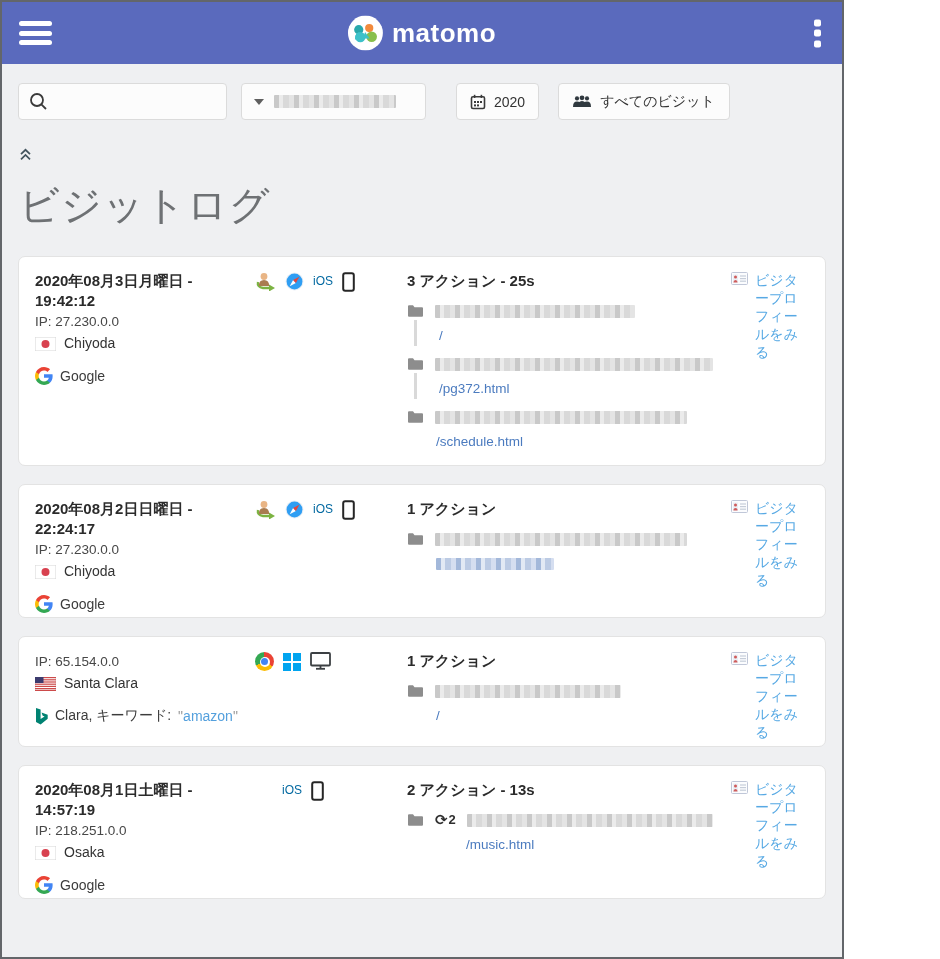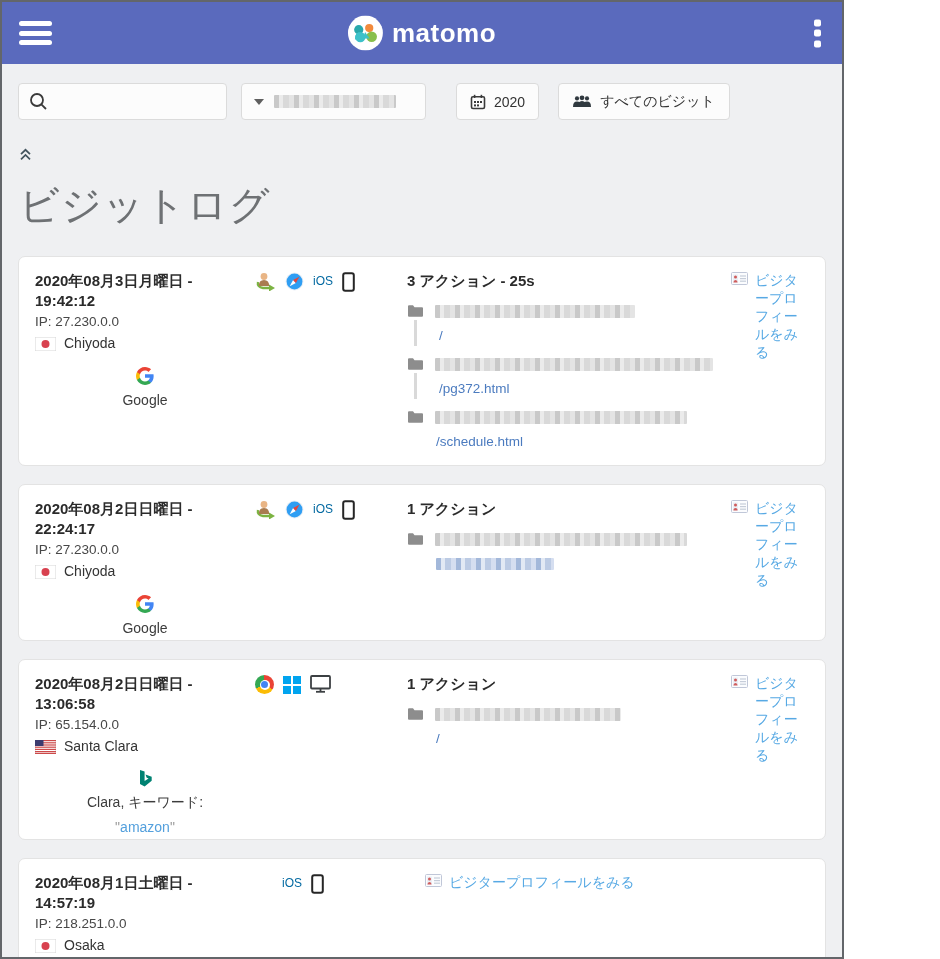--- a/index.html
+++ b/index.html
@@ -41,21 +41,21 @@
   
   .collapse-row{margin:27px 0 0 17px;height:14px;}
   .page-title{margin:17px 0 23px 17px;font-size:40px;font-weight:400;color:#6e7174;letter-spacing:1px;}
 
   
   .visit-card{margin:0 16px 18px 16px;background:#fff;border:1px solid #e3e3e3;border-radius:7px;
               padding:14px 16px 4px 16px;display:grid;grid-template-columns:220px 152px 306px 1fr;}
   .vdate{font-size:15px;font-weight:bold;color:#2b2b2b;line-height:20px;}
   .vip{font-size:13.5px;color:#474747;margin-top:2px;line-height:18px;}
   .vloc{display:flex;align-items:center;gap:8px;margin-top:3px;font-size:14px;color:#333;line-height:19px;}
-  .vref{display:flex;align-items:center;gap:7px;margin-top:14px;font-size:14px;color:#3c3c3c;flex-direction:column;}
+  .vref{display:flex;align-items:center;gap:7px;margin-top:14px;font-size:14px;color:#3c3c3c;}
   .kw .q{color:#9a9a9a;}
   .kw a{color:#54a0dd;text-decoration:none;}
   .sys{display:flex;align-items:flex-start;gap:9px;padding-top:1px;}
   .sys.offset{padding-left:27px;}
   .os-label{font-size:12px;color:#0369a1;line-height:19px;}
   .summary{font-size:15px;font-weight:bold;color:#2b2b2b;line-height:20px;margin-bottom:11px;}
   .action .arow{display:flex;align-items:center;gap:11px;height:18px;}
   .action .urow{margin-left:7px;padding:6px 0 2px 22px;}
   .action .urow.line{border-left:3px solid #d9d9d9;}
   .action{margin-bottom:9px;}
@@ -344,21 +344,20 @@
               <line x1="9" y1="9.2" x2="15" y2="9.2" stroke="#c6cdd9" stroke-width="1.2"></line>
             </svg>
           </span>
         <span>ビジタープロフィールをみる</span>
       </a>
     </div>
   </section>
 
   <section class="visit-card">
     <div>
-      <div class="vdate">2020年08月2日日曜日 - 13:06:58</div>
       <div class="vip">IP: 65.154.0.0</div>
       <div class="vloc">
         <span class="flag">
             <svg width="21" height="14" viewBox="0 0 21 14">
               <rect width="21" height="14" fill="#fff" stroke="#d6d6d6"></rect>
               <g fill="#cc4a4a">
                 <rect y="0" width="21" height="1.2"></rect>
                 <rect y="2.2" width="21" height="1.2"></rect>
                 <rect y="4.4" width="21" height="1.2"></rect>
                 <rect y="6.6" width="21" height="1.2"></rect>
@@ -455,20 +454,35 @@
       </div>
     </div>
     <div class="sys offset">
       <span class="os-label">iOS</span>
       <span class="icon">
           <svg width="13" height="20" viewBox="0 0 13 20">
             <rect x="1.2" y="1.2" width="10.6" height="17.6" rx="2" fill="none" stroke="#262626" stroke-width="2"></rect>
           </svg>
         </span>
     </div>
+    <div>
+      <div class="summary">2 アクション - 13s</div>
+      <div class="action">
+        <div class="arow">
+          <span class="icon">
+              <svg width="17" height="14" viewBox="0 0 17 14">
+                <path d="M1 2.2a1 1 0 011-1h4l1.5 2h7.5a1 1 0 011 1v7.6a1 1 0 01-1 1H2a1 1 0 01-1-1z" fill="#8d8d8d"></path>
+              </svg>
+            </span>
+          <span class="reload">⟳<span class="cnt">2</span></span>
+          <span class="pixel-blur" style="width:268px"></span>
+        </div>
+        <div class="urow" style="padding-left:52px;"><a class="plink" href="#">/music.html</a></div>
+      </div>
+    </div>
     <div class="prof">
       <a class="profile-link" href="#">
         <span class="icon">
             <svg width="17" height="13" viewBox="0 0 17 13">
               <rect x=".5" y=".5" width="16" height="12" rx="1" fill="#fbfcfe" stroke="#c0c7d8"></rect>
               <rect x="2" y="2.5" width="5" height="8" fill="#eceff5"></rect>
               <circle cx="4.5" cy="5" r="1.5" fill="#cf5c5c"></circle>
               <path d="M2.4 10.5q0-2.6 2.1-2.6t2.1 2.6z" fill="#cf5c5c"></path>
               <line x1="9" y1="4" x2="15" y2="4" stroke="#c6cdd9" stroke-width="1.2"></line>
               <line x1="9" y1="6.6" x2="15" y2="6.6" stroke="#c6cdd9" stroke-width="1.2"></line>

